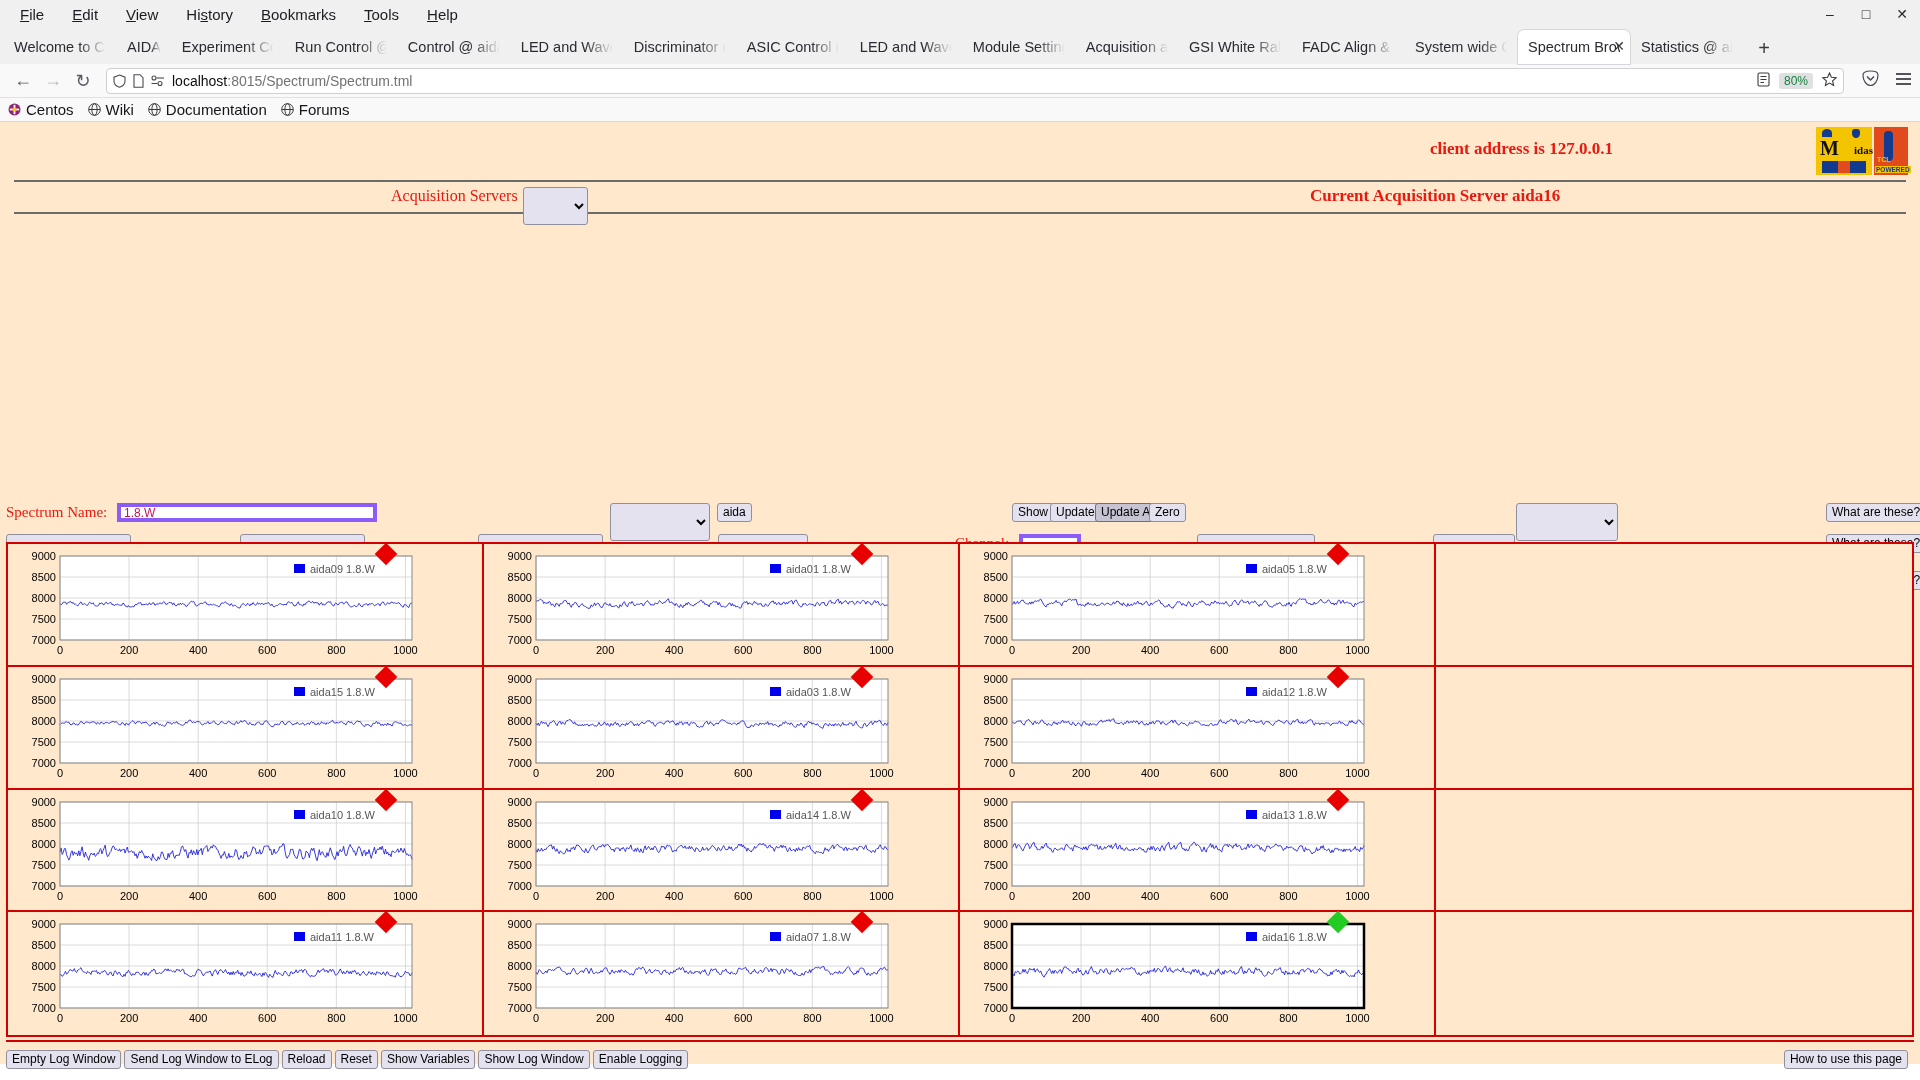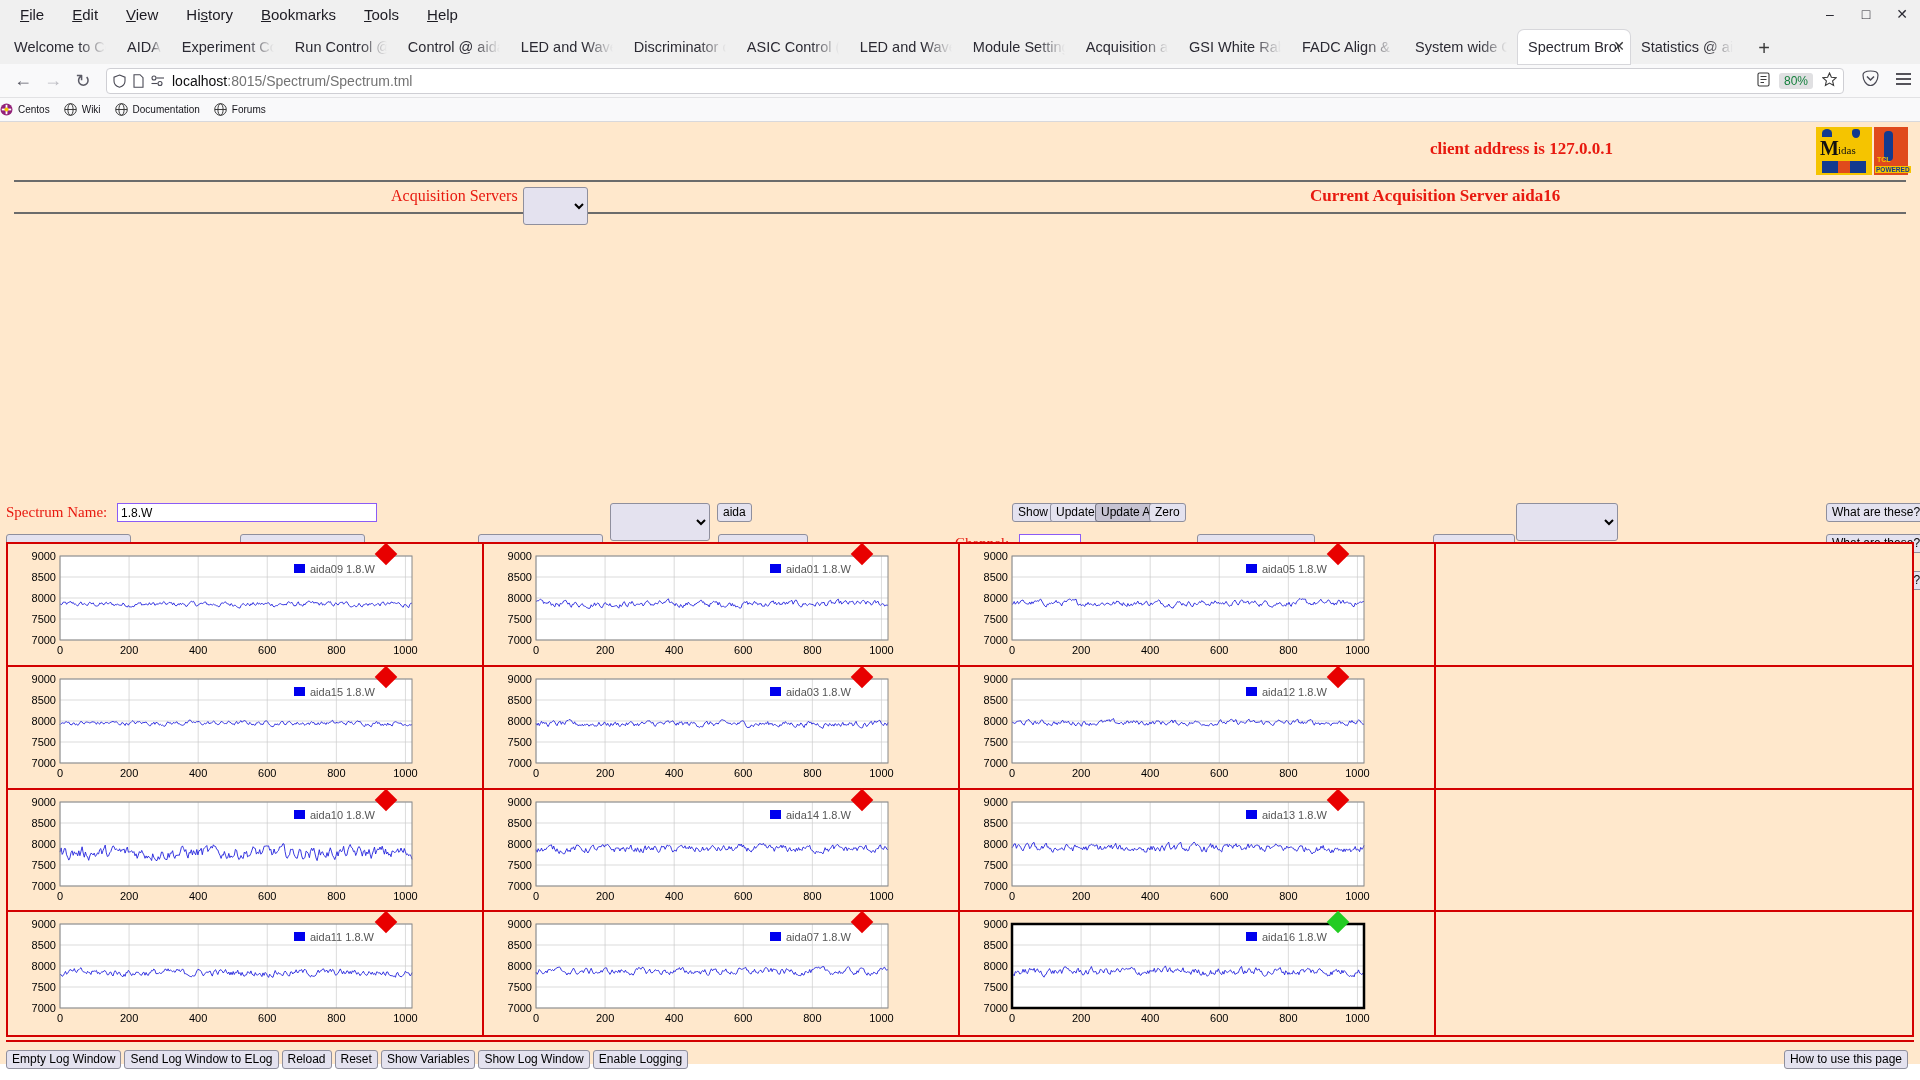--- a/index.html
+++ b/index.html
@@ -72,22 +72,22 @@
   #url-text .path { color:#737373; }
   #urlbar .right-icons { margin-left:auto; display:flex; align-items:center; gap:9px; }
   .zoom-badge {
     background:#e0e0e2; border-radius:3px; font-size:12px;
     padding:1px 5px; color:#15803d;
   }
   #chrome-right { display:flex; align-items:center; gap:16px; padding-left:10px; color:#4a4a55; }
 
   #bookmarkbar {
     height:24px; display:flex; align-items:center;
-    background:#f9f9fa; 
-    font-size:10px; color:#15141a;
+    background:#f9f9fa; padding-left:8px;
+    font-size:15px; color:#15141a;
     border-bottom:1px solid #d8d8dc;
   }
   .bm { display:flex; align-items:center; margin-right:14px; }
   .bm .bmico { margin-right:5px; display:flex; }
 
   
   #page {
     background:#ffe8cc; height:942px; position:relative;
     font-size:13px; color:#000;
   }
@@ -109,22 +109,22 @@
     width:92px; height:48px; display:flex;
   }
   .logo-a { width:56px; height:48px; background:#f5c400; position:relative; }
   .logo-b { width:34px; height:48px; background:#e04a1c; position:relative; margin-left:2px; }
   .logo-a .m {
     position:absolute; left:4px; top:10px;
     font-family:"Liberation Serif", serif; font-weight:bold;
     font-size:20px; color:#111;
   }
   .logo-a .idas {
-    position:absolute; left:22px; top:17px;
-    font-family:"Liberation Serif", serif; font-weight:normal;
+    position:absolute; left:38px; top:17px;
+    font-family:"Liberation Serif", serif; font-weight:bold;
     font-size:11px; color:#111;text-align:center;
   }
   .logo-a .dot1 { position:absolute; left:6px; top:2px; width:10px; height:8px; background:#123a8f; border-radius:50% 50% 0 0; }
   .logo-a .dot2 { position:absolute; left:36px; top:2px; width:8px; height:9px; background:#123a8f; border-radius:3px 3px 50% 50%; }
   .logo-a .base { position:absolute; left:6px; bottom:2px; width:44px; height:12px; background:#123a8f; }
   .logo-a .base i { position:absolute; left:16px; top:0; width:12px; height:12px; background:#e04a1c; font-style:normal; }
   .logo-b .tcl { position:absolute; left:3px; bottom:12px; font-size:7px; color:#f5c400; font-weight:bold; }
   .logo-b .pw { position:absolute; left:1px; bottom:2px; font-size:6.5px; color:#123a8f; background:#f5c400; padding:0 1px; font-weight:bold; }
   .logo-b .fig { position:absolute; left:10px; top:4px; width:9px; height:30px; background:#123a8f; border-radius:4px; }
 
@@ -150,22 +150,22 @@
     background:#e4e2ef; border:1px solid #8f8f9d; border-radius:3px;
     padding:18px 3px; color:#000; height:19px;
   }
   .btn {
     background:#e4e2ef; border:1px solid #8f8f9d; border-radius:3px;
     padding:1px 5px; color:#000; height:19px; line-height:15px;
     display:inline-block; white-space:nowrap;
   }
   .btn.pressed { background:#c6c3d2; border-color:#6f6f7c; }
   input[type=text] {
-    background:#fff; border:1px solid #8b5cf6; height:19px;
-    padding:0 3px; color:#000000;
+    background:#fff; border:4px solid #8b5cf6; height:19px;
+    padding:0 3px; color:#be185d;
   }
   .redlbl { color:#e8190f; font-family:Liberation Serif, serif; font-size:15px; }
 
   #controls { position:relative; height:112px; }
   .abs { position:absolute; }
 
   
   #gallery {
     position:absolute; left:6px; top:420px;
     width:1908px; height:495px;

